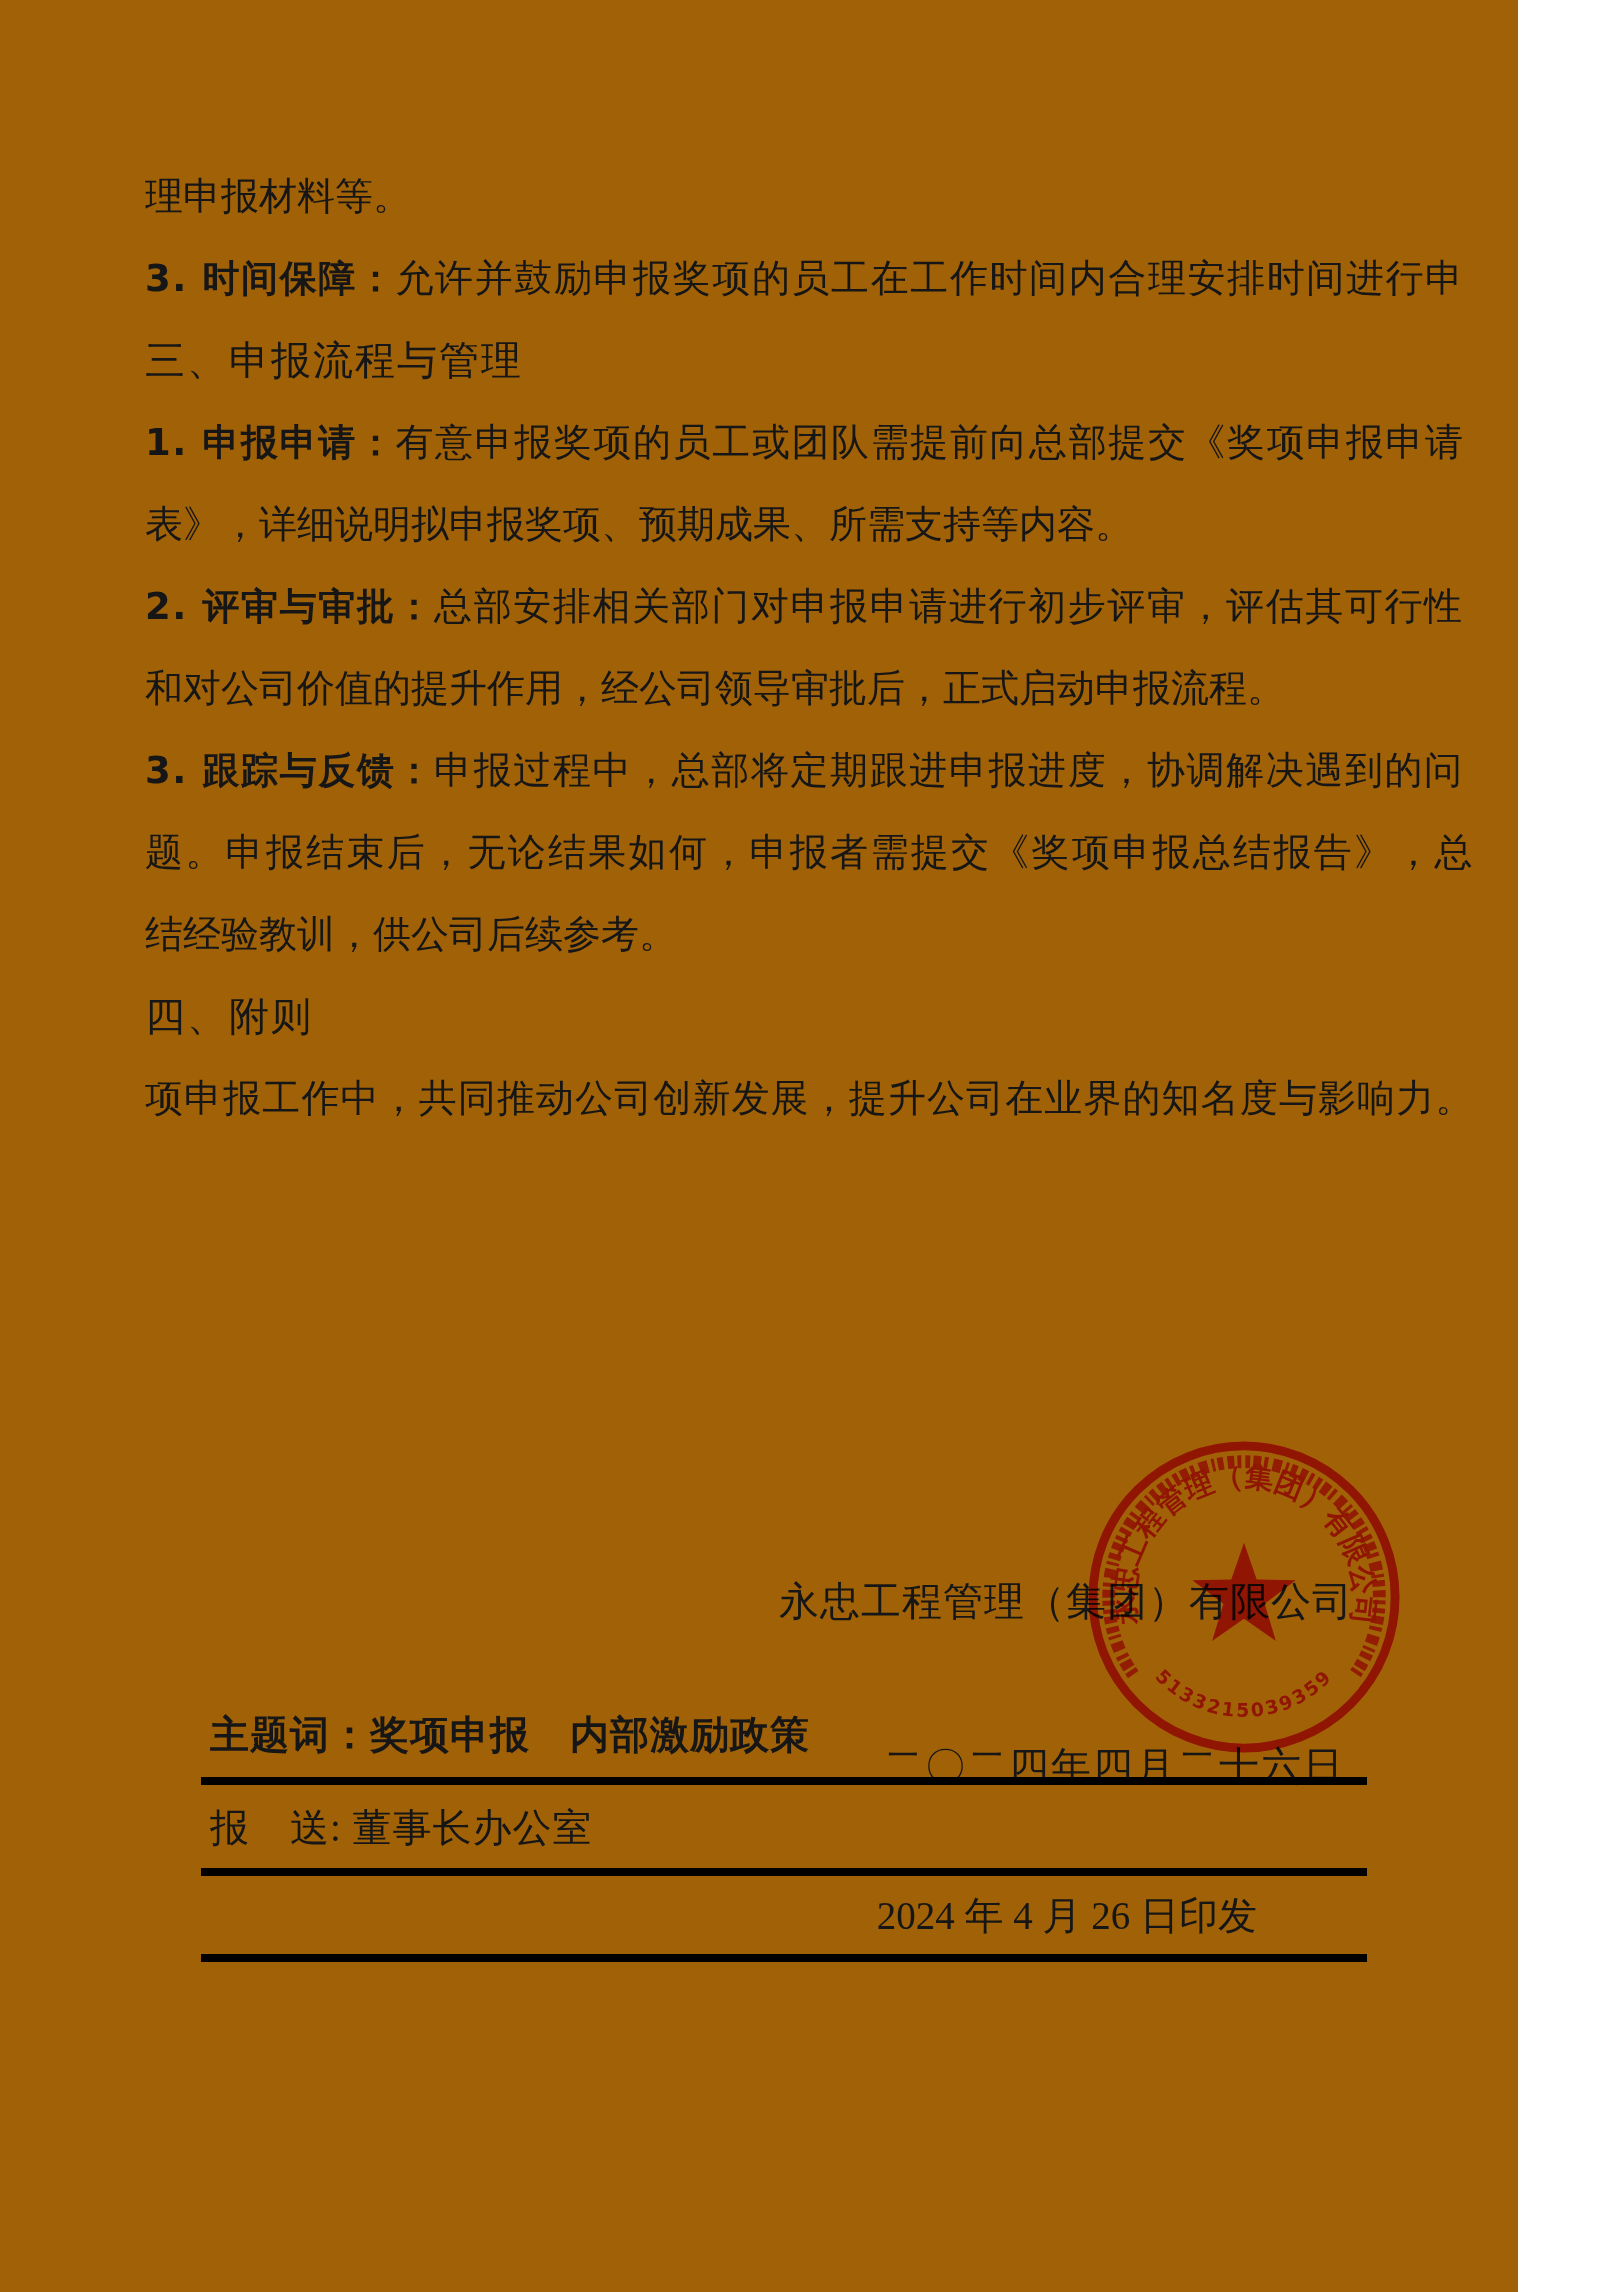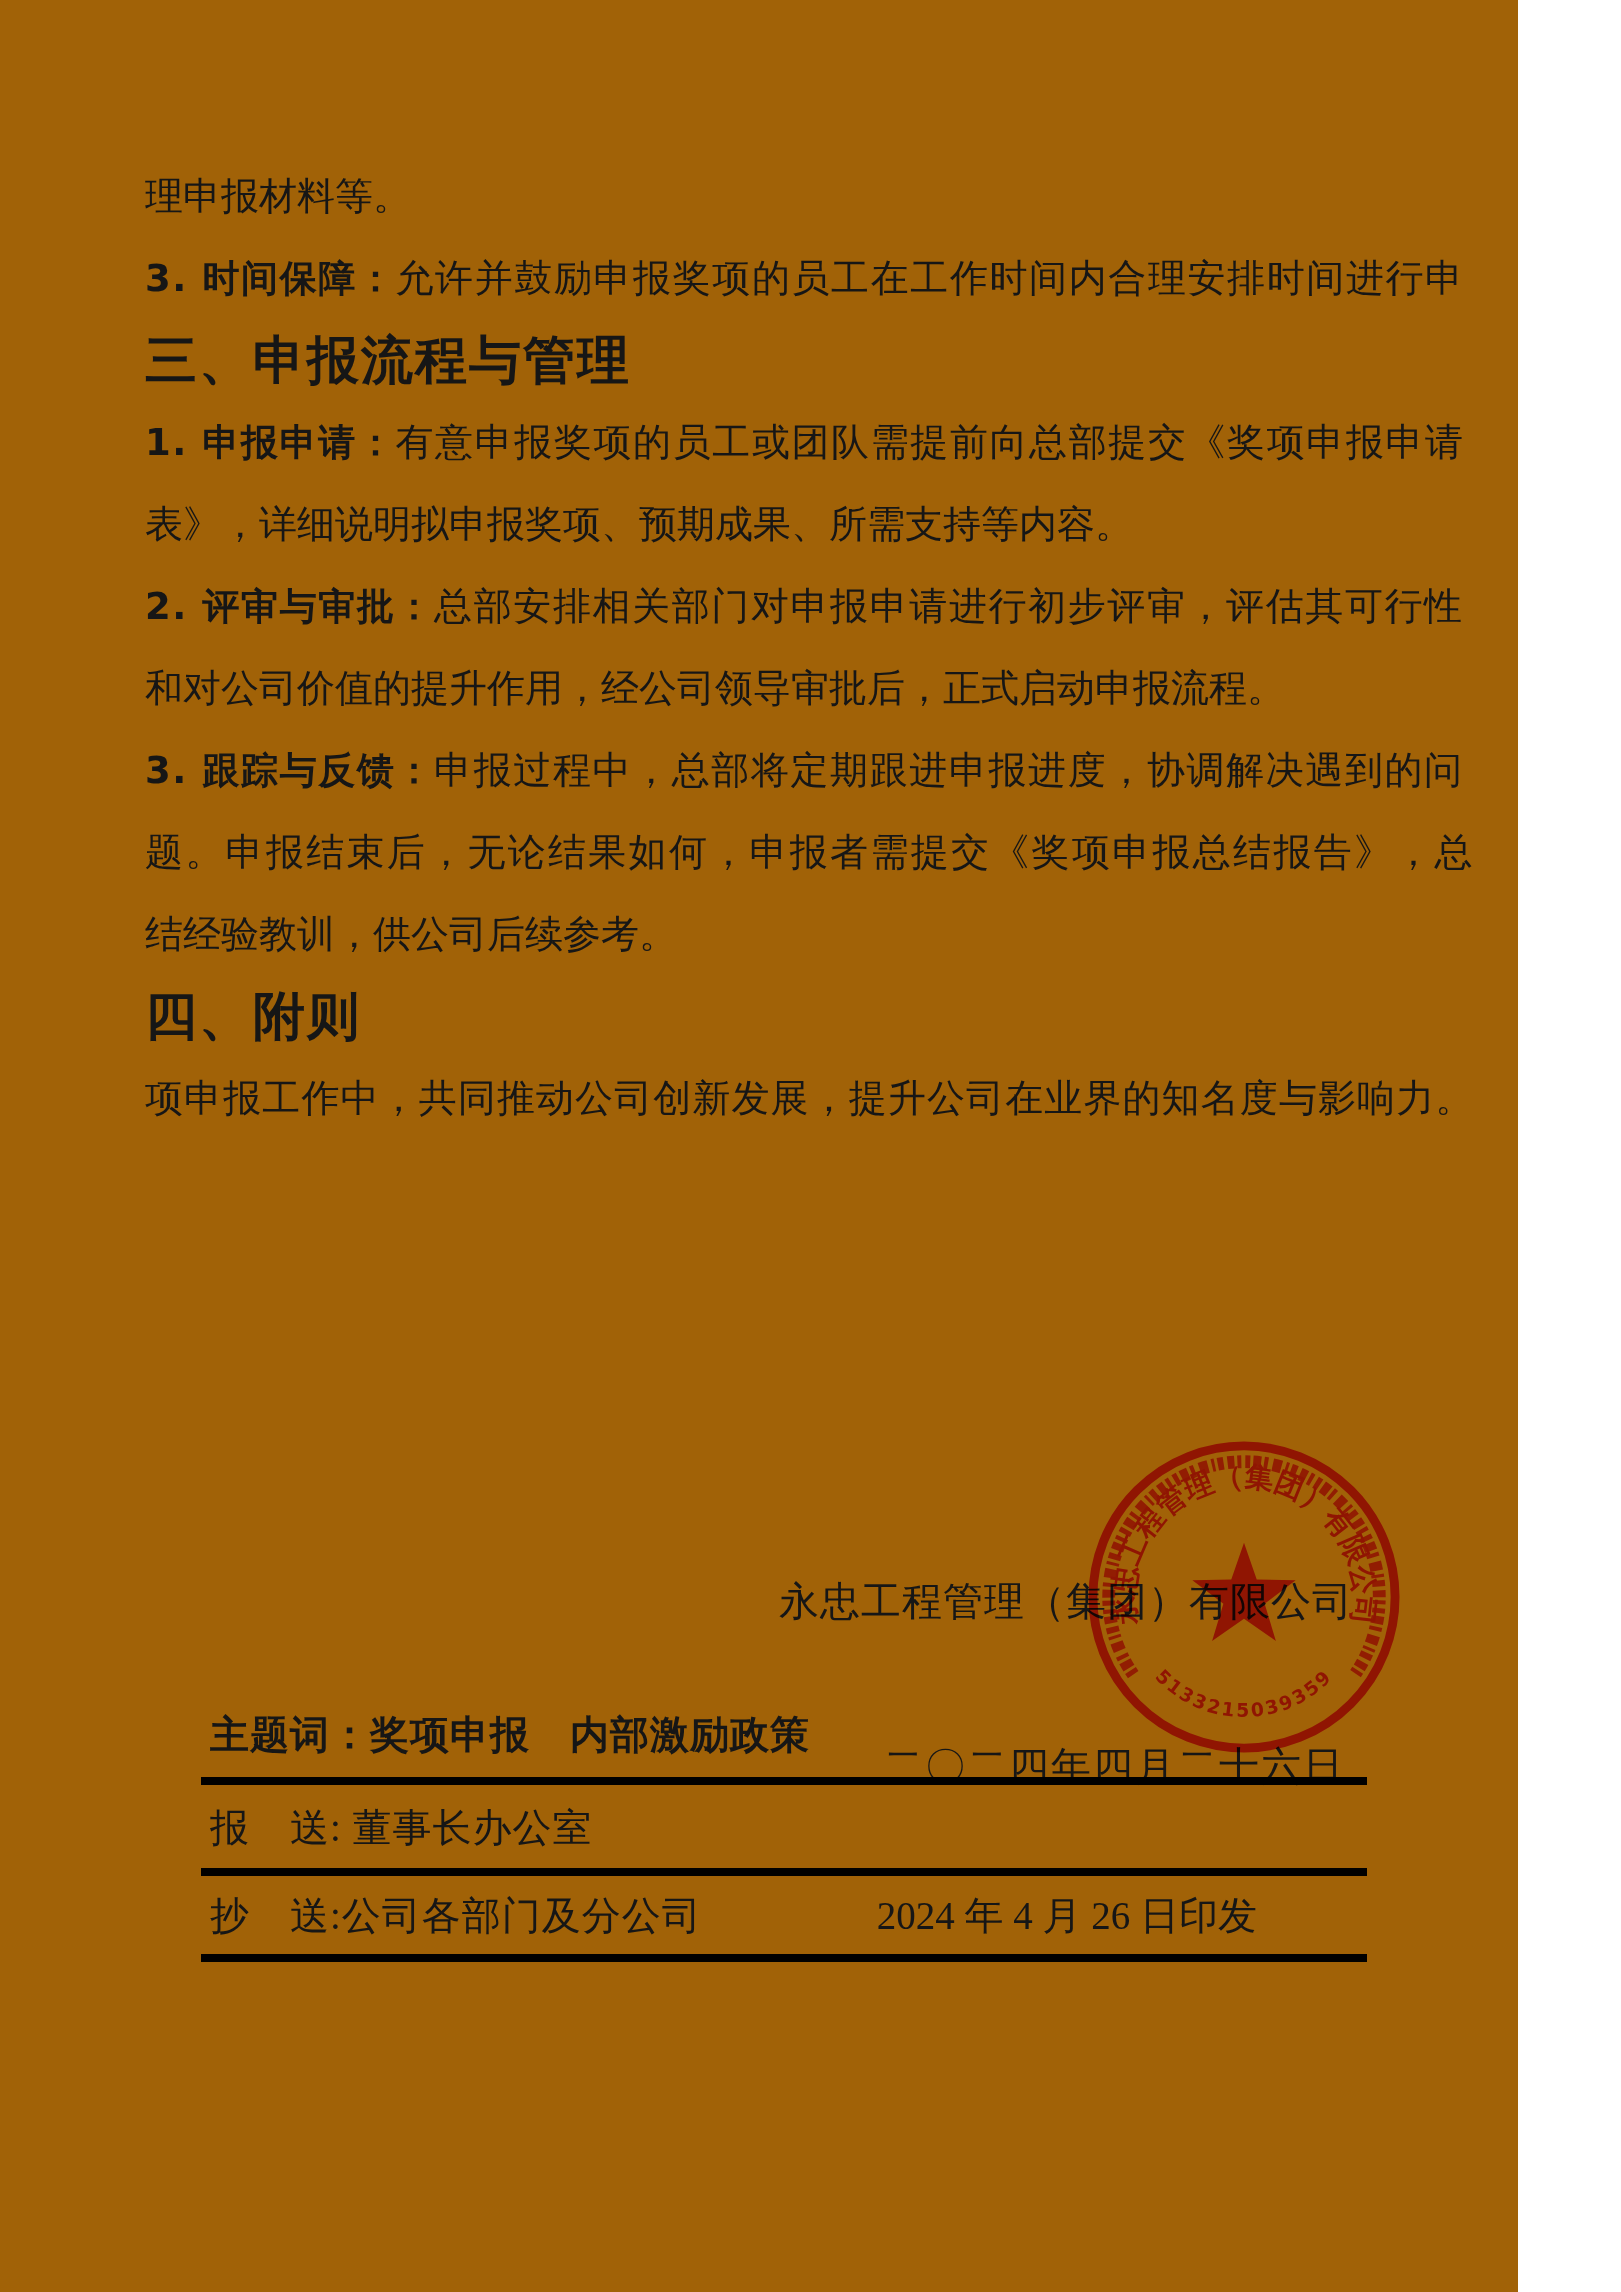--- a/index.html
+++ b/index.html
@@ -9,22 +9,22 @@
     color:var(--ink,#161616); overflow:hidden;
   }
   
   .doc-body { position:absolute; top:155px; left:145px; width:1337px; }
   .line { height:82px; line-height:82px; font-size:38px; white-space:nowrap; }
   .line .lbl {
     font-weight:700; font-family:"DejaVu Sans","Liberation Sans",sans-serif;
     font-size:37px;
   }
   .line.heading {
-    font-weight:700; font-family:"DejaVu Sans","Liberation Sans",sans-serif;
-    font-size:52px; letter-spacing:2px;
+    font-weight:400; font-family:"DejaVu Sans","Liberation Sans",sans-serif;
+    font-size:40px; letter-spacing:2px;
   }
   
   .sig-company { position:absolute; top:1574px; right:165px; font-size:40px; letter-spacing:1px; }
   .sig-date    { position:absolute; top:1739px; right:173px; font-size:40px; letter-spacing:2px; }
   
   .stamp { position:absolute; left:1086px; top:1439px; width:316px; height:316px;
            mix-blend-mode:multiply; opacity:0.95; }
   
   .footer-subject {
     position:absolute; top:1711px; left:210px; font-size:39px; line-height:47px;
@@ -79,19 +79,18 @@
   <div class="footer-subject">
     <span>主题词：</span><span>奖项申报　内部激励政策</span>
   </div>
 
   <div class="rule rule-1"></div>
 
   <div class="footer-row row-report">报　送: 董事长办公室</div>
 
   <div class="rule rule-2"></div>
 
-  <div class="footer-row row-copy">抄　送:公司各部门及分公司</div>
   <div class="print-date">2024 年 4 月 26 日印发</div>
 
   <div class="rule rule-3"></div>
 
 </div>
 
 
 </body></html>

